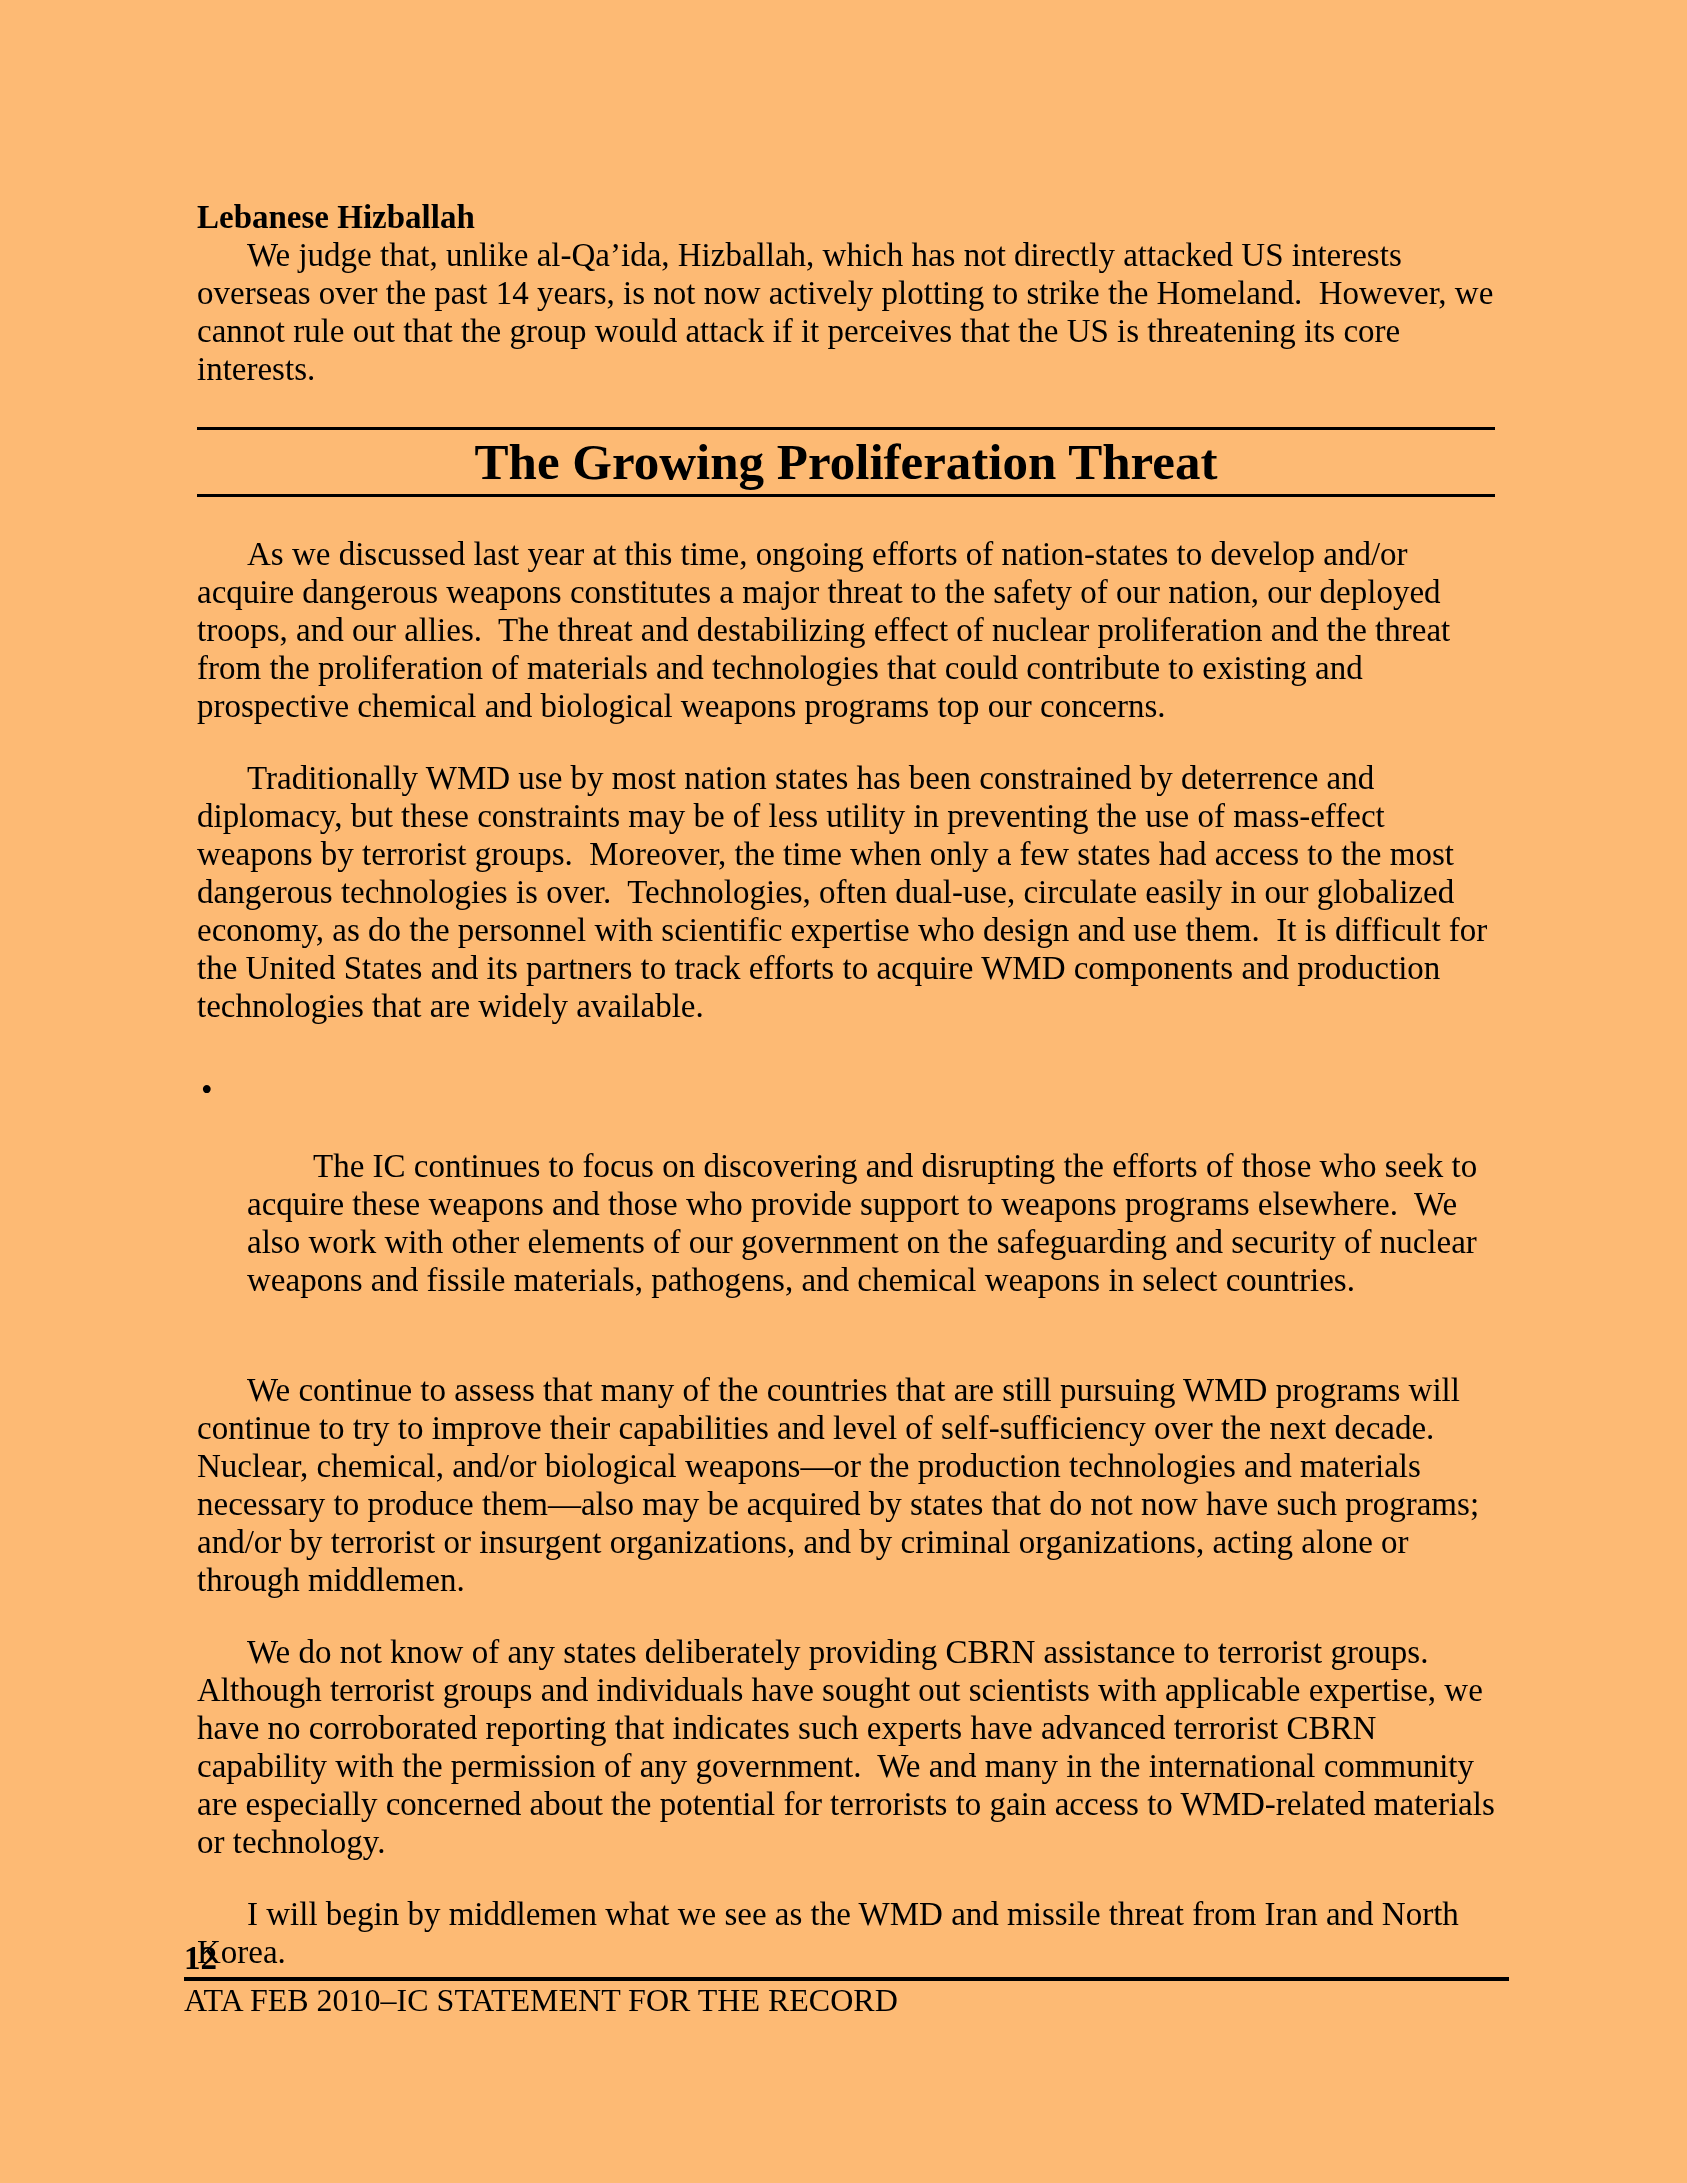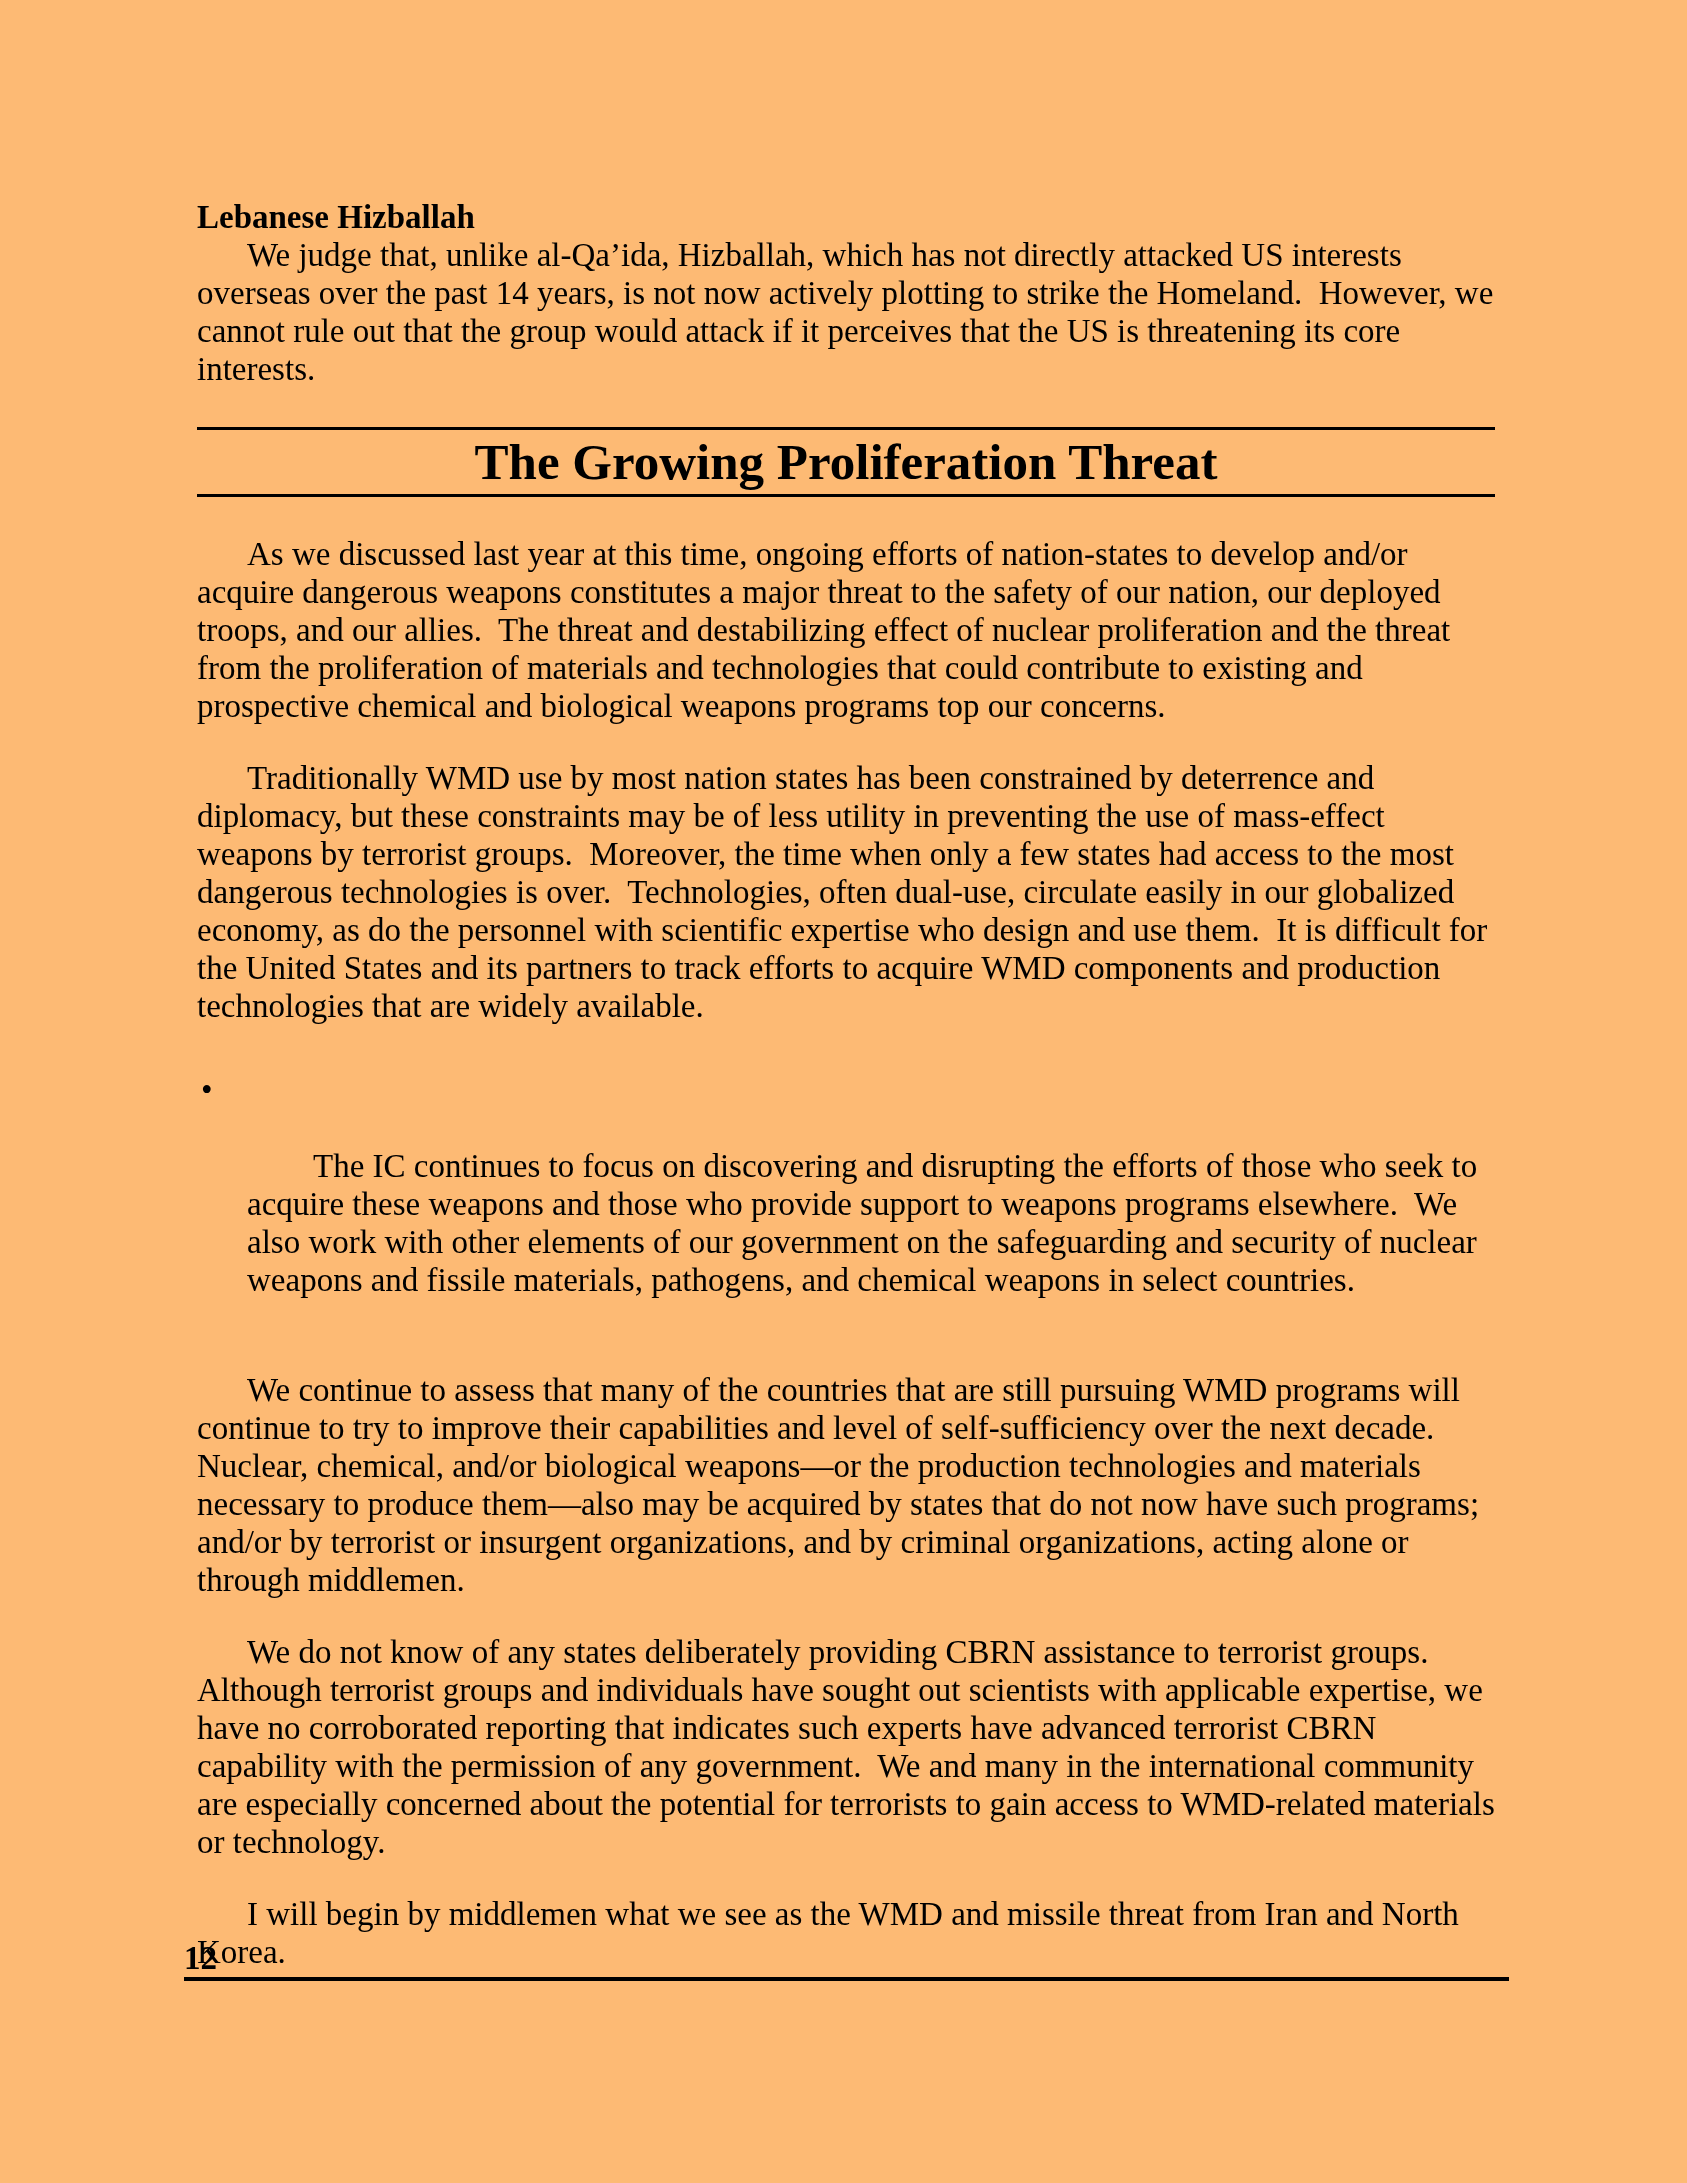--- a/index.html
+++ b/index.html
@@ -120,16 +120,17 @@
 
     <p class="para">We do not know of any states deliberately providing CBRN assistance to terrorist groups.  Although terrorist groups and individuals have sought out scientists with applicable expertise, we have no corroborated reporting that indicates such experts have advanced terrorist CBRN capability with the permission of any government.  We and many in the international community are especially concerned about the potential for terrorists to gain access to WMD-related materials or technology.</p>
 
     <p class="para">I will begin by middlemen what we see as the WMD and missile threat from Iran and North Korea.</p>
 
   </div>
 
   <div class="footer">
     <div class="page-number">12</div>
     <hr class="footer-rule">
+    <div class="footer-text">ATA FEB 2010–IC STATEMENT FOR THE RECORD</div>
   </div>
 
 </div>
 
 
 </body></html>

